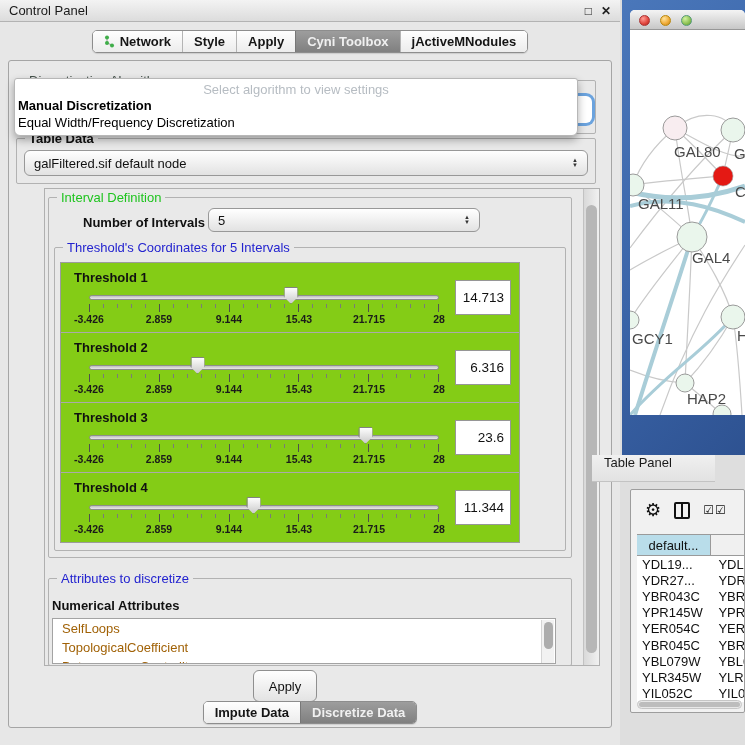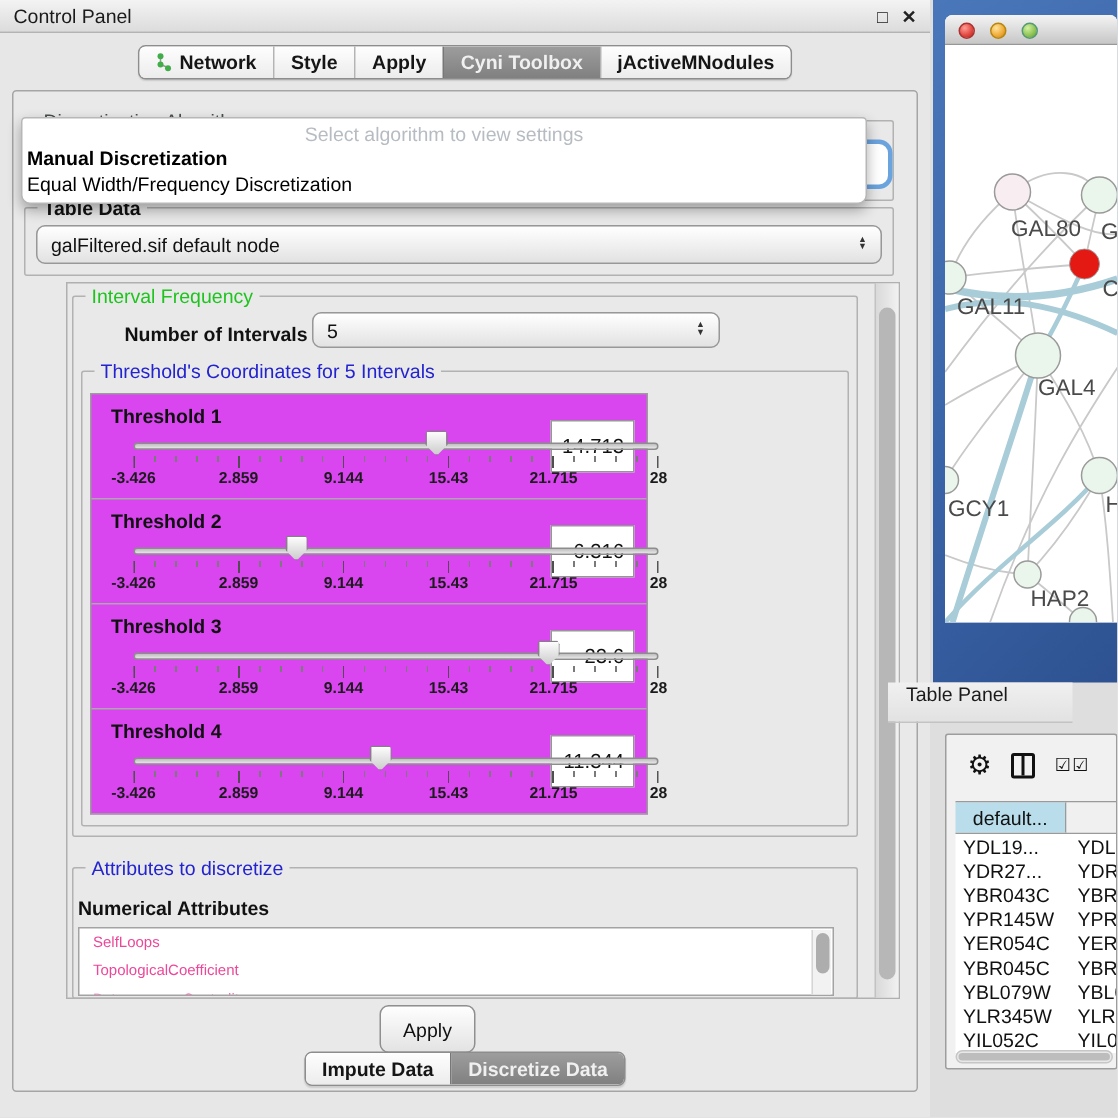--- a/index.html
+++ b/index.html
@@ -54,42 +54,42 @@
   
   #scrollpane{position:absolute;left:44px;top:188px;width:556px;height:478px;border:1px solid #b0b0b0;background:#e9e9e9}
   #v-scrollbar{position:absolute;left:583px;top:189px;width:16px;height:476px;
     background:linear-gradient(to right,#d9d9d9,#f1f1f1);border-left:1px solid #c2c2c2}
   #v-scrollbar .thumb{position:absolute;left:2px;top:16px;width:11px;height:448px;background:#b7b7b7;border-radius:6px}
 
   
   .boldlabel{position:absolute;font-size:13px;font-weight:bold;color:#111;white-space:nowrap}
 
   
-  #throws{position:absolute;left:60px;top:262px;width:372px;height:281px;border:1px solid #9c9c9c;background:#d946ef}
+  #throws{position:absolute;left:60px;top:262px;width:460px;height:281px;border:1px solid #9c9c9c;background:#84cc16}
   .throw{position:relative;height:70px;border-bottom:1px solid #aaa}
   .throw:last-child{border-bottom:none}
   .thlabel{position:absolute;left:13px;top:7px;font-weight:bold;font-size:13px;color:#111}
   .valuebox{position:absolute;right:8px;top:17px;width:56px;height:35px;background:#fff;border:1px solid #969696;
     font-size:13.5px;color:#111;display:flex;align-items:center;justify-content:flex-end;padding-right:6px}
   .sliderarea{position:absolute;left:28px;top:22px;width:350px;height:44px}
   .track{position:absolute;left:0;top:10px;width:100%;height:5px;border:1px solid #8d8d8d;border-radius:3px;
     background:linear-gradient(#bfbfbf,#e8e8e8)}
   .ticks{position:absolute;left:0;top:19px;width:100%;height:8px;border-right:1px solid #555}
   .ticks .minor{position:absolute;left:0;top:0;width:100%;height:4px;
     background:repeating-linear-gradient(to right,#7a7a7a 0,#7a7a7a 1px,transparent 1px,transparent 4%)}
   .ticks .major{position:absolute;left:0;top:0;width:100%;height:8px;
     background:repeating-linear-gradient(to right,#4f4f4f 0,#4f4f4f 1px,transparent 1px,transparent 20%)}
   .thumb-h{position:absolute;top:2px;width:15px;height:17px;transform:translateX(-50%);
     background:linear-gradient(#fdfdfd,#cccccc);border:1px solid #828282;
     clip-path:polygon(10% 0,90% 0,100% 15%,100% 55%,50% 100%,0 55%,0 15%)}
   .tlbl{position:absolute;top:28px;transform:translateX(-50%);font-size:10.5px;font-weight:bold;color:#1b1b1b;white-space:nowrap}
 
   
   #attr-list{position:absolute;left:52px;top:618px;width:504px;height:46px;background:#fff;border:1px solid #a3a3a3;overflow:hidden}
-  #attr-list .item{font-size:10px;color:#ec4899;padding-left:9px;line-height:19px;white-space:nowrap}
+  #attr-list .item{font-size:13px;color:#a16207;padding-left:9px;line-height:19px;white-space:nowrap}
   #attr-scroll{position:absolute;right:1px;top:1px;width:13px;height:44px;background:#f2f2f2;border-left:1px solid #d5d5d5}
   #attr-scroll .thumb{position:absolute;left:1.5px;top:2px;width:9px;height:27px;background:#adadad;border-radius:5px}
 
   
   #apply-btn{position:absolute;left:253px;top:670px;width:64px;height:32px;border:1px solid #8f8f8f;border-radius:6px;
     background:linear-gradient(#fefefe,#e3e3e3);font-size:13px;color:#111;display:flex;align-items:center;justify-content:center}
 
   
   #bottom-tabrow{position:absolute;left:0;top:701px;width:620px;display:flex;justify-content:center}
 
@@ -193,21 +193,21 @@
       <div class="opt first">Manual Discretization</div>
       <div class="opt">Equal Width/Frequency Discretization</div>
     </div>
 
     <div id="scrollpane"></div>
     <div id="v-scrollbar">
         <div class="thumb"></div>
       </div>
 
     <div class="group" style="left:48px;top:197px;width:524px;height:361px">
-      <span class="gtitle green">Interval Frequency</span>
+      <span class="gtitle green">Interval Definition</span>
     </div>
     <span class="boldlabel" style="left:83px;top:215px">Number of Intervals</span>
     <div class="combo" style="left:208px;top:208px;width:272px;height:24px">
       <span>5</span>
       <span class="stepper">
         <span>▲</span>
           <span>▼</span>
       </span>
     </div>
 

